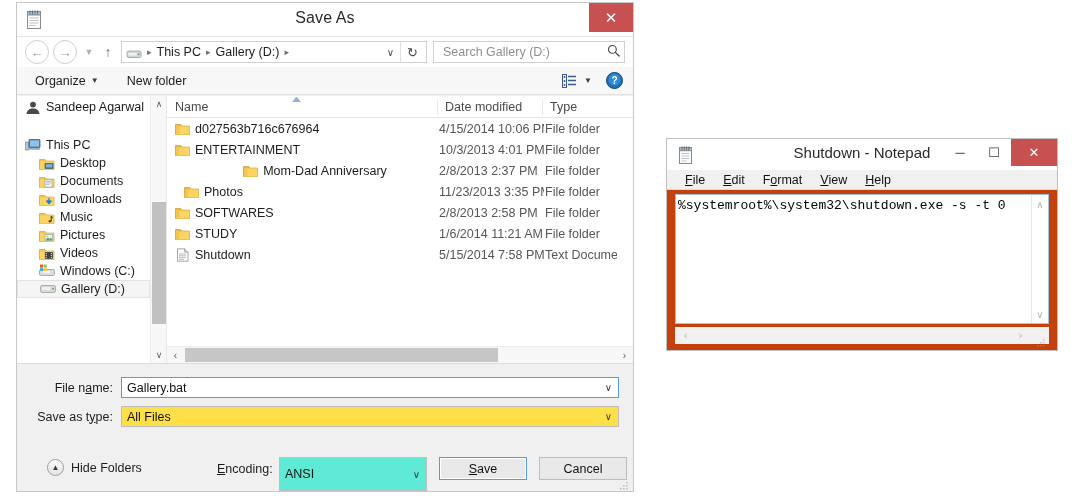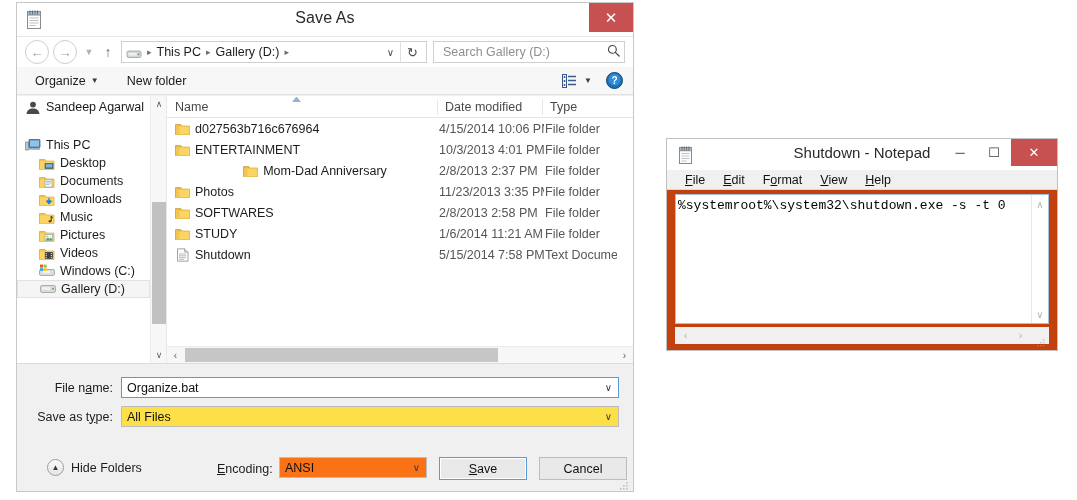--- a/index.html
+++ b/index.html
@@ -207,22 +207,22 @@
     position:absolute; left:30px; top:12px; display:flex; align-items:center; gap:7px;
     font-size:12.5px; color:#1c1c1c; cursor:pointer;
   }
   .circbtn {
     width:17px; height:17px; border-radius:50%;
     border:1px solid #9d9d9d; background:linear-gradient(#fdfdfd,#e4e4e4);
     display:flex; align-items:center; justify-content:center; font-size:8px; color:#3a3a3a;
   }
   .enclabel { position:absolute; left:200px; top:15px; font-size:12.5px; color:#1c1c1c; }
   .enccombo {
-    position:absolute; left:262px; top:10px; width:148px; height:21px;
-    background:#f97316; border:1px solid #bdbdbd; display:flex; align-items:center;
+    position:absolute; left:262px; top:10px; width:148px; height:34px;
+    background:#5eead4; border:1px solid #bdbdbd; display:flex; align-items:center;
     padding-left:5px; font-size:12.5px; color:#111; cursor:pointer;gap:12px;
   }
   .pbtn {
     position:absolute; top:10px; height:23px; width:88px;
     background:#e9e9e9; border:1px solid #bdbdbd;
     display:flex; align-items:center; justify-content:center;
     font-size:12.5px; color:#111; cursor:pointer;
   }
   .pbtn.default { background:#e9e9e9; border:1px solid #5a9bd5; box-shadow: inset 0 0 0 1px #fff; }
   .grip {
@@ -526,21 +526,21 @@
                     <path d="M1 4.4h13.4v8.1H1z" fill="#fcd462"></path>
                     <path d="M1 4.4h3.4v8.1H1z" fill="#f0c455"></path>
                   </svg>
                 </span>
                 <span>Mom-Dad Anniversary</span>
               </div>
               <div class="cell date" style="left: 272px; width: 105px;">2/8/2013 2:37 PM</div>
               <div class="cell type" style="left: 378px; width: 72px;">File folder</div>
             </div>
             <div class="row">
-              <div class="cell name" style="left: 0px; width: 270px;">
+              <div class="cell name" style="left: 9px; width: 270px;">
                 <span style="width: 16px; height: 14px; display: inline-flex; flex: 0 0 auto;">
                   <svg viewBox="0 0 16 14" width="16" height="14">
                     <path d="M0.5 2.6h5.3l1.4 1.5h7.3v8.4H0.5z" fill="#e5b847" stroke="#cf9f32" stroke-width=".8"></path>
                     <path d="M1 4.4h13.4v8.1H1z" fill="#fcd462"></path>
                     <path d="M1 4.4h3.4v8.1H1z" fill="#f0c455"></path>
                   </svg>
                 </span>
                 <span>Photos</span>
               </div>
               <div class="cell date" style="left: 272px; width: 105px;">11/23/2013 3:35 PM</div>
@@ -594,21 +594,21 @@
           <div class="hsb-thumb" style="left:18px;width:313px"></div>
           <div class="hsb-right">›</div>
         </div>
       </div>
     </div>
 
     <div class="fldrow" style="top:374px">
       <div class="fldlabel">File n<span class="ul">a</span>me:</div>
       <div class="fldctl">
         <div class="combo focus">
-          <span class="caretval caret-text">Organize.bat</span>
+          <span class="caretval caret-text">Gallery.bat</span>
           <span class="caret">∨</span>
         </div>
       </div>
     </div>
 
     <div class="fldrow" style="top:403px">
       <div class="fldlabel">Save as t<span class="ul">y</span>pe:</div>
       <div class="fldctl">
         <div class="combo grey">
           <span class="caretval">All Files</span>

